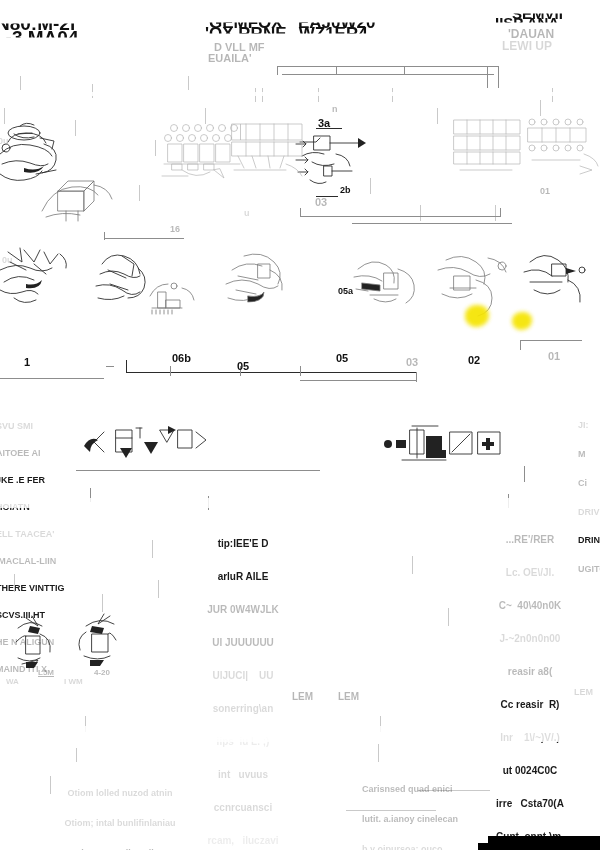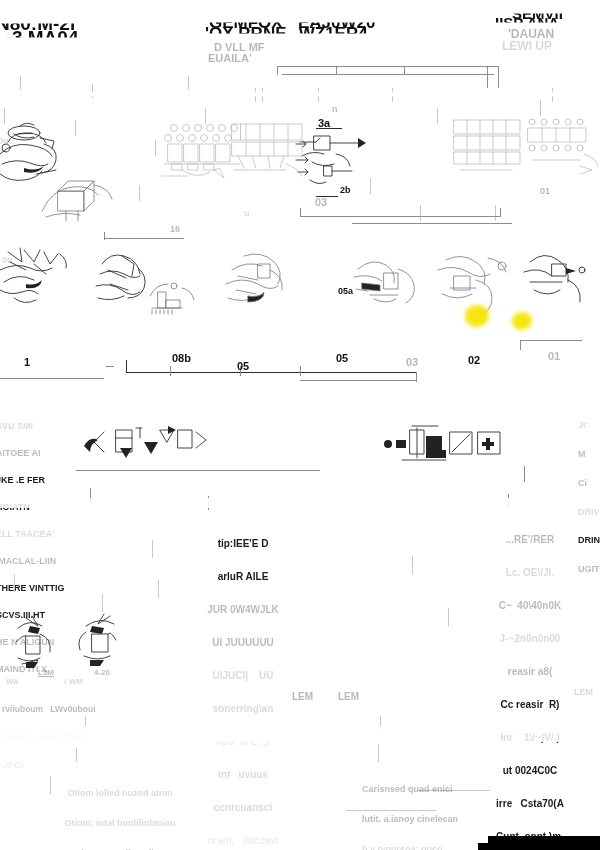--- a/index.html
+++ b/index.html
@@ -390,21 +390,21 @@
   <div class="rule v" style="left:126px;top:360px;height:13px;"></div>
   <div class="rule v thin" style="left:170px;top:366px;height:10px;"></div>
   <div class="rule v thin" style="left:240px;top:366px;height:10px;"></div>
   <div class="rule v thin" style="left:300px;top:366px;height:10px;"></div>
   <div class="rule h thin" style="left:300px;top:380px;width:116px;"></div>
   <div class="rule v thin" style="left:416px;top:372px;height:10px;"></div>
   <div class="rule v thin" style="left:520px;top:340px;height:10px;"></div>
   <div class="rule h thin" style="left:520px;top:340px;width:62px;"></div>
 
   <div class="callout" style="left:24px;top:356px;">1</div>
-  <div class="callout" style="left:172px;top:352px;">08b</div>
+  <div class="callout" style="left:172px;top:352px;">06b</div>
   <div class="callout" style="left:237px;top:360px;">05</div>
   <div class="callout" style="left:336px;top:352px;">05</div>
   <div class="callout ghost" style="left:406px;top:356px;">03</div>
   <div class="callout" style="left:468px;top:354px;">02</div>
   <div class="callout ghost" style="left:548px;top:350px;">01</div>
 
   <div class="para" style="left:-4px;top:404px;font-size:9px;line-height:9px;">
     <span class="ln faint">SVU SMI</span>
     <span class="ln ghost">AITOEE AI</span>
     <span class="ln">JKE .E FER</span>
@@ -544,25 +544,20 @@
       <path d="M10 20 q-10 6 -6 18"></path>
       <path class="solid" d="M14 48 l14 0 l-4 6 l-10 0 z"></path>
     </svg>
   </div>
 
   <div class="scram ghost" style="left:38px;top:669px;font-size:8px;text-decoration:underline;">L5M</div>
   <div class="scram ghost" style="left:94px;top:669px;font-size:8px;">4-20</div>
   <div class="scram faint" style="left:6px;top:678px;font-size:8px;">WA</div>
   <div class="scram faint" style="left:64px;top:678px;font-size:8px;">I WM</div>
 
-  <div class="para" style="left:2px;top:686px;font-size:8.5px;line-height:9.4px;">
-    <span class="ln ghost">rviiuboum   LWv0uboui</span>
-    <span class="ln faint">oxrrainj   von J*tniity</span>
-    <span class="ln vfaint">..0 Ci.</span>
-  </div>
 
   <div class="scram ghost" style="left:292px;top:692px;font-size:10px;">LEM</div>
   <div class="scram ghost" style="left:338px;top:692px;font-size:10px;">LEM</div>
   <div class="scram faint" style="left:574px;top:688px;font-size:9px;">LEM</div>
 
   <div class="rule v pale" style="left:102px;top:594px;height:18px;"></div>
   <div class="rule v pale" style="left:14px;top:574px;height:18px;"></div>
   <div class="rule v pale" style="left:152px;top:540px;height:18px;"></div>
   <div class="rule v pale" style="left:158px;top:580px;height:18px;"></div>
   <div class="rule v pale" style="left:412px;top:556px;height:18px;"></div>

